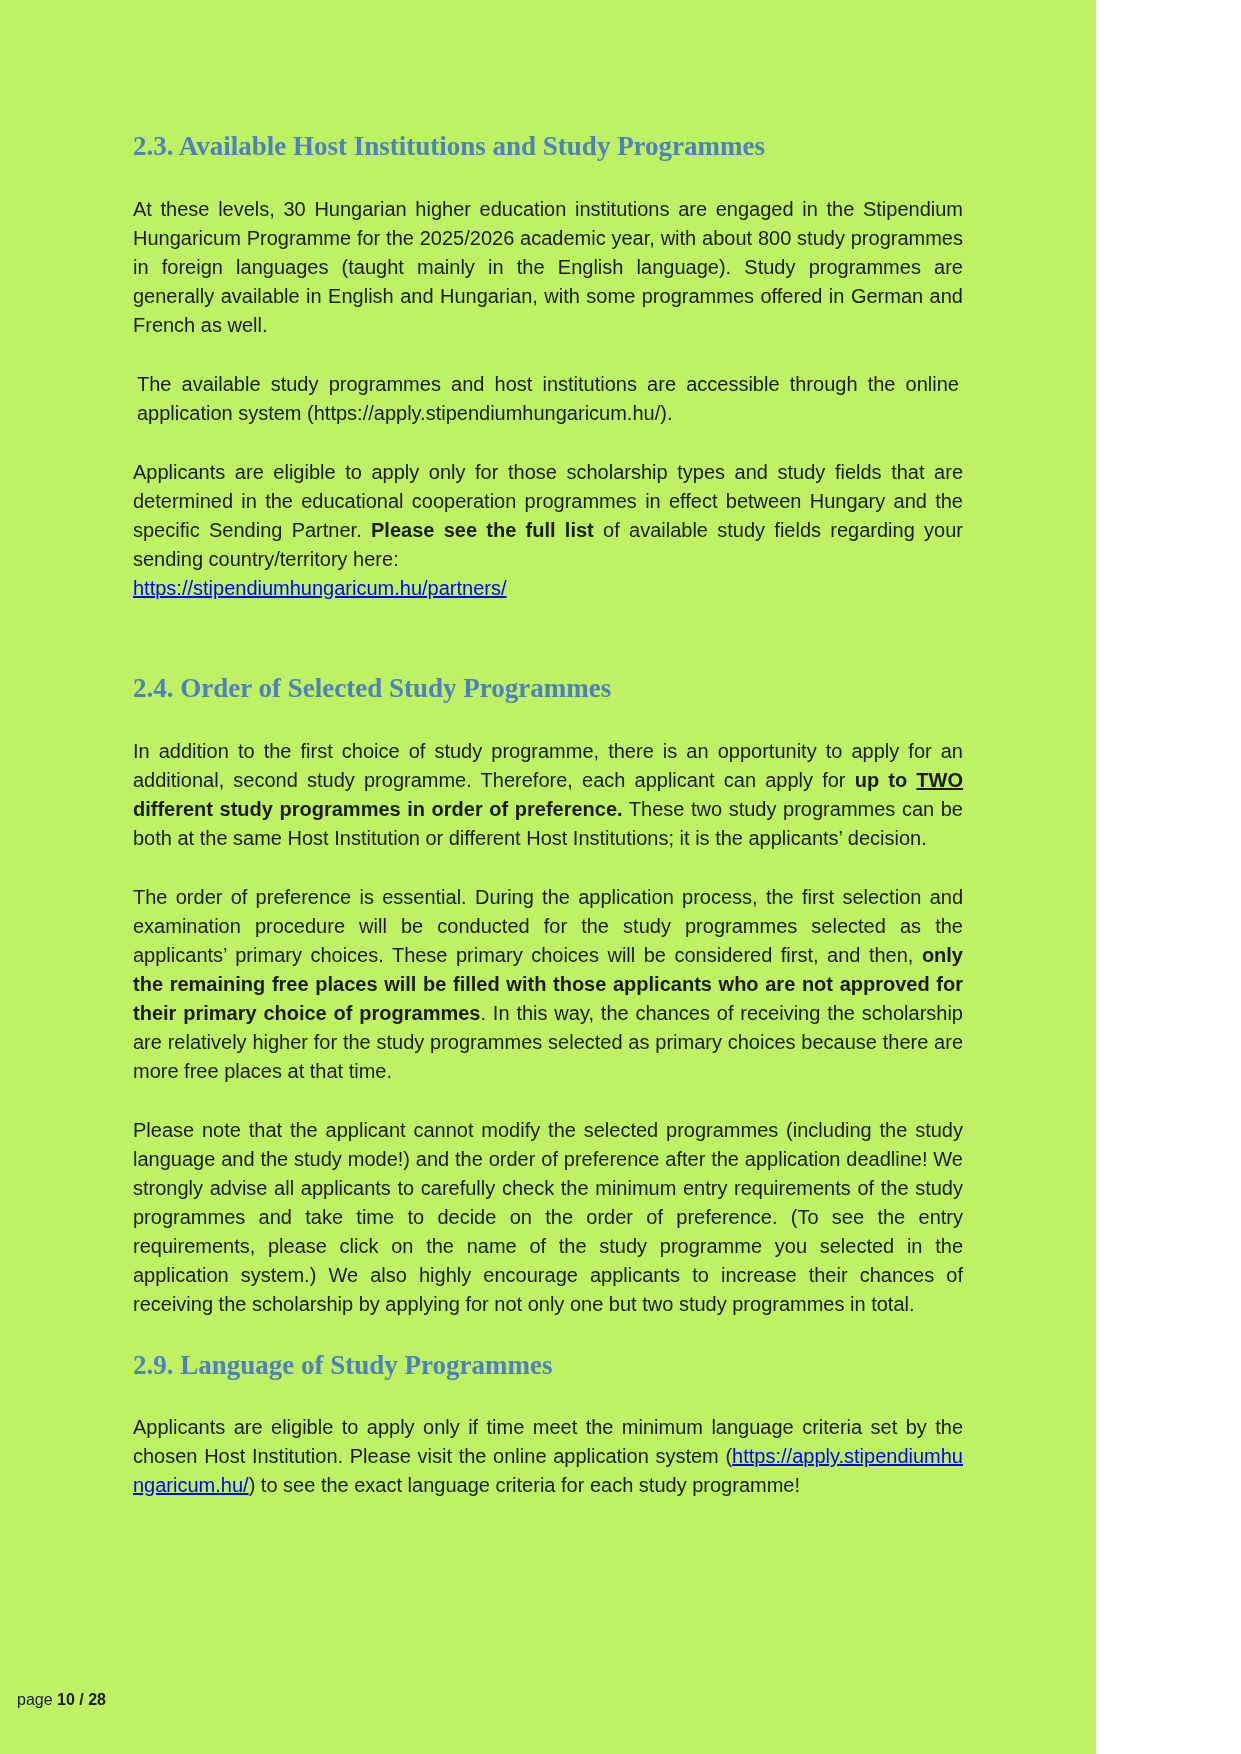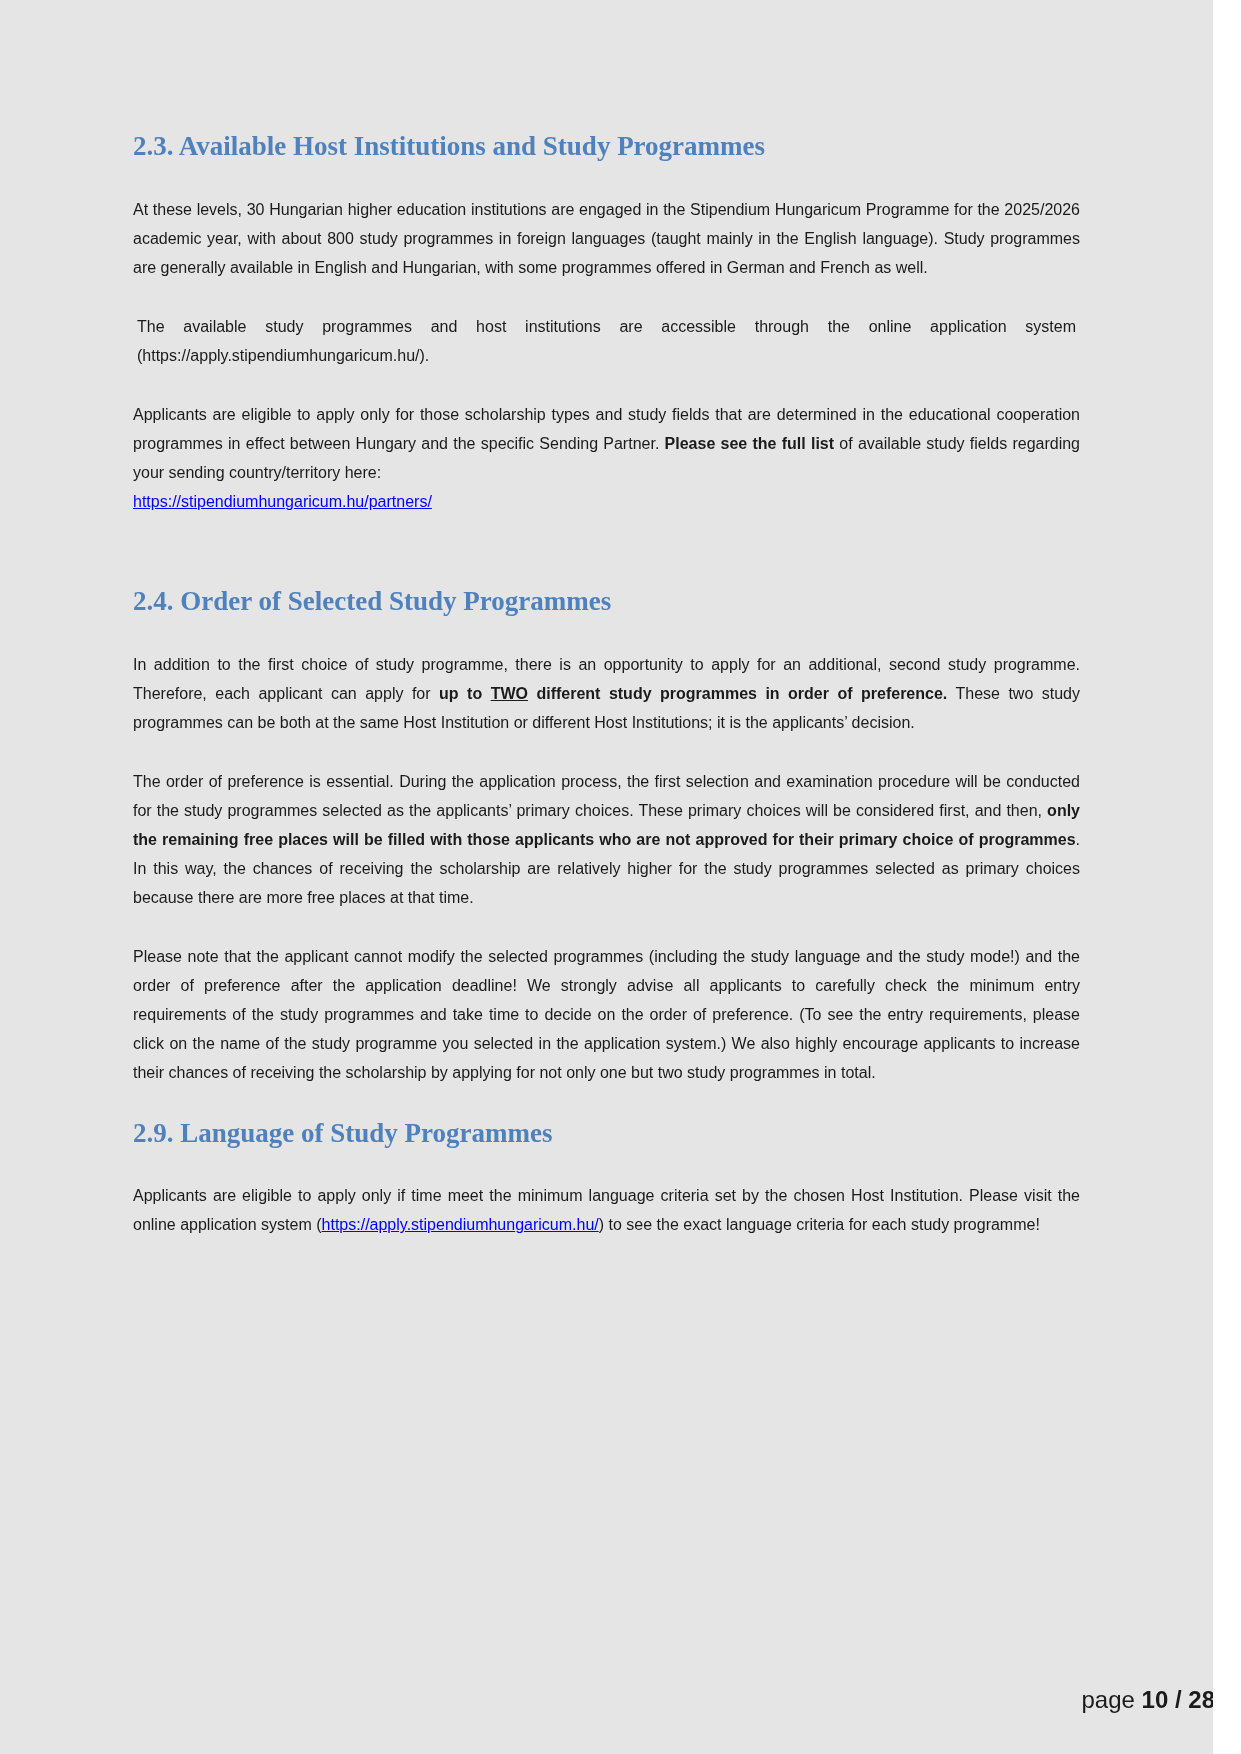--- a/index.html
+++ b/index.html
@@ -1,58 +1,58 @@
 <!DOCTYPE html>
 <html style="--heading-color: #4F81BD; --link-color: #0000FF;"><head>
 <meta charset="utf-8">
 <style>
   * { box-sizing: border-box; }
   html, body { margin: 0; padding: 0; background: #ffffff; }
   .page {
     position: relative;
-    width: 1213px;
+    width: 1096px;
     height: 1754px;
-    background: #e5e5e5;
+    background: #bef264;
     font-family: "Liberation Sans", sans-serif;
     color: #1b1b1b;
     padding: 130px 133px 0 133px;
     overflow: hidden;
   }
   h2 {
     font-family: "Liberation Serif", serif;
     font-weight: 700;
     color: var(--heading-color, #4F81BD);
     font-size: 27px;
     line-height: 1.25;
     margin: 0 0 31px 0;
     letter-spacing: 0px;
   }
   .h-24 { margin-top: 69px; }
   .h-25 { margin-top: 8px; }
   .para {
-    font-size: 16px;
+    font-size: 20px;
     line-height: 29px;
     text-align: justify;
     margin: 0 0 30px 0;
   }
   .para .line { margin: 4px; }
   .para strong { font-weight: 700; }
   .u { text-decoration: underline; }
   a.link {
     color: var(--link-color, #0000FF);
     cursor: pointer;
     word-break: break-all;
   }
   .footer {
     position: absolute;
-    left: 2px;
+    left: 17px;
     bottom: 40px;
     width: 100%;
-    text-align: right;
-    font-size: 24px;
+    text-align: left;
+    font-size: 16px;
     line-height: 29px;
     color: #1b1b1b;
   }
   .footer strong { font-weight: 700; }
 </style>
 </head>
 <body>
 
 <div class="page">
 

